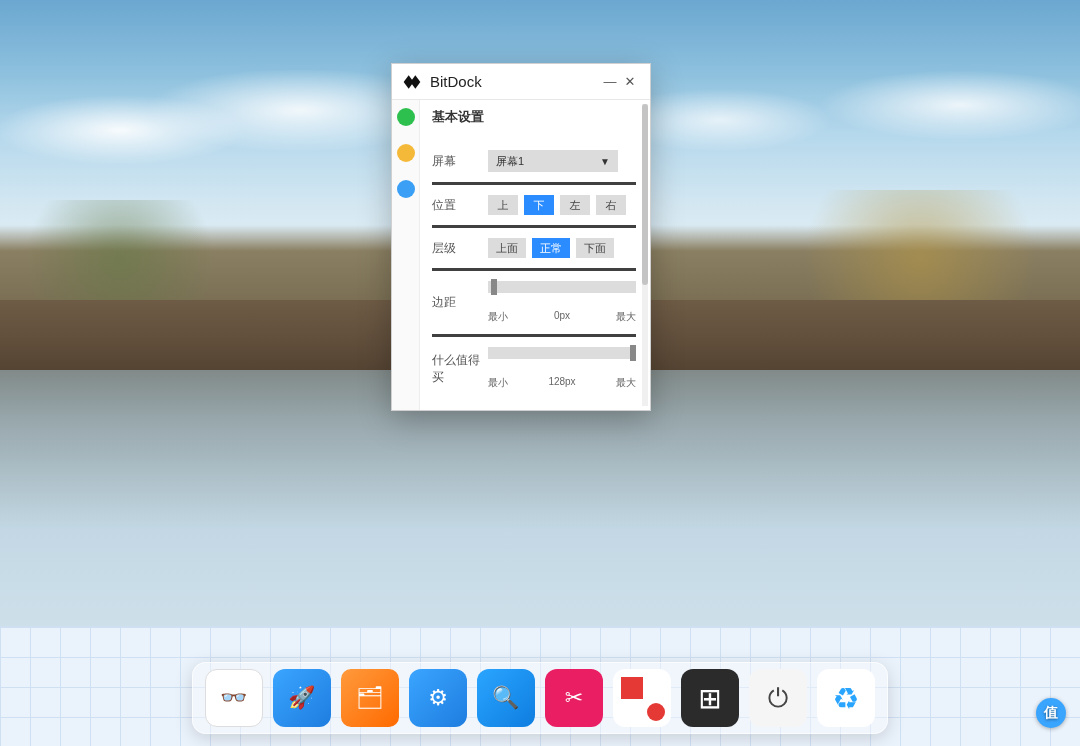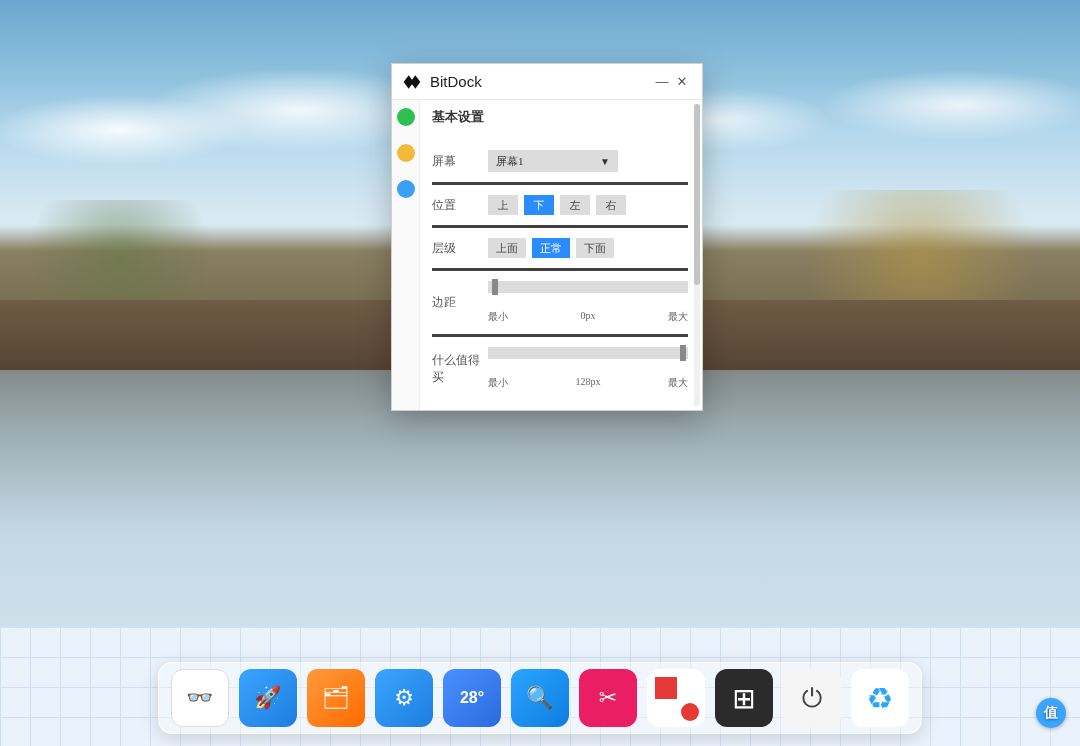--- a/index.html
+++ b/index.html
@@ -81,34 +81,34 @@
 .d6{background:#e91e63;}
 .d7{background:#fff;}
 .d8{background:linear-gradient(to bottom,#ff8a3c 0%,#ff8a3c 30%,#f0f0f0 30%,#f0f0f0 100%);}
 .d9{background:#2b2b2b;}
 .d10{background:#f5f5f5;}
 .d11{background:#fff;}
 .cal-badge{position:absolute;top:6px;right:6px;background:#444;color:#fff;font-size:11px;padding:1px 4px;border-radius:3px;}
 
 
 .window {
-  position: absolute; left: 391px; top: 63px; width: 312px;
+  position: absolute; left: 391px; top: 63px; width: 260px;
   background: #fff; box-shadow: 0 8px 30px rgba(0,0,0,0.25);
   border: 1px solid #d0d0d0;
   font-size: 12px; color: #333;
 }
 .titlebar {
   height: 36px; display: flex; align-items: center; padding: 0 10px;
   border-bottom: 1px solid #e8e8e8;
 }
 .titlebar .logo { width:20px; height:20px; margin-right:8px; }
 .titlebar .title { font-size: 15px; color: #222; flex: 1; }
 .win-btn { width: 20px; text-align: center; color: #555; font-size: 13px; cursor: pointer; }
 
-.window-body { display: flex; font-family: Liberation Serif, serif; }
+.window-body { display: flex; }
 .side { width: 28px; background: #fafafa; border-right: 1px solid #eee;
   display: flex; flex-direction: column; align-items: center; padding-top: 8px; gap: 18px; }
 .side-dot { width: 18px; height: 18px; border-radius: 50%; }
 .sd0{background:#2ec04f;} .sd1{background:#f5b93a;} .sd2{background:#3a9ff5;}
 
 .content { flex: 1; padding: 8px 14px 10px 12px; }
 .section-title { font-size: 13px; font-weight: 600; margin-bottom: 14px; }
 .row { display: flex; align-items: center; padding: 10px 0; border-bottom: 3px solid #404040; }
 .row:last-child { border-bottom: none; }
 .row-label { width: 56px; font-size: 12px; color: #555; }
@@ -252,21 +252,20 @@
   <div class="scrollbar">
     <div class="scroll-thumb"></div>
   </div>
 </div>
 
 <div class="dock" id="dock">
     <div class="dock-item d0" style="color: rgb(42, 140, 255);">👓</div>
     <div class="dock-item d1">🚀</div>
     <div class="dock-item d2">🗂</div>
     <div class="dock-item d3">⚙</div>
-    <div class="dock-item d4" style="font-size: 16px; font-weight: 600;">28°</div>
     <div class="dock-item d5">🔍</div>
     <div class="dock-item d6">✂</div>
     <div class="dock-item d7">
       <div class="rec-dot"></div>
       <div style="position: absolute; top: 8px; left: 8px; width: 22px; height: 22px; background: rgb(229, 57, 53);"></div>
     </div>
     <div class="dock-item d9" style="font-size: 28px;">⊞</div>
     <div class="dock-item d10" style="color: rgb(68, 68, 68); font-size: 26px;">⏻</div>
     <div class="dock-item d11" style="color: rgb(42, 165, 255); font-size: 30px;">♻</div>
   </div>

